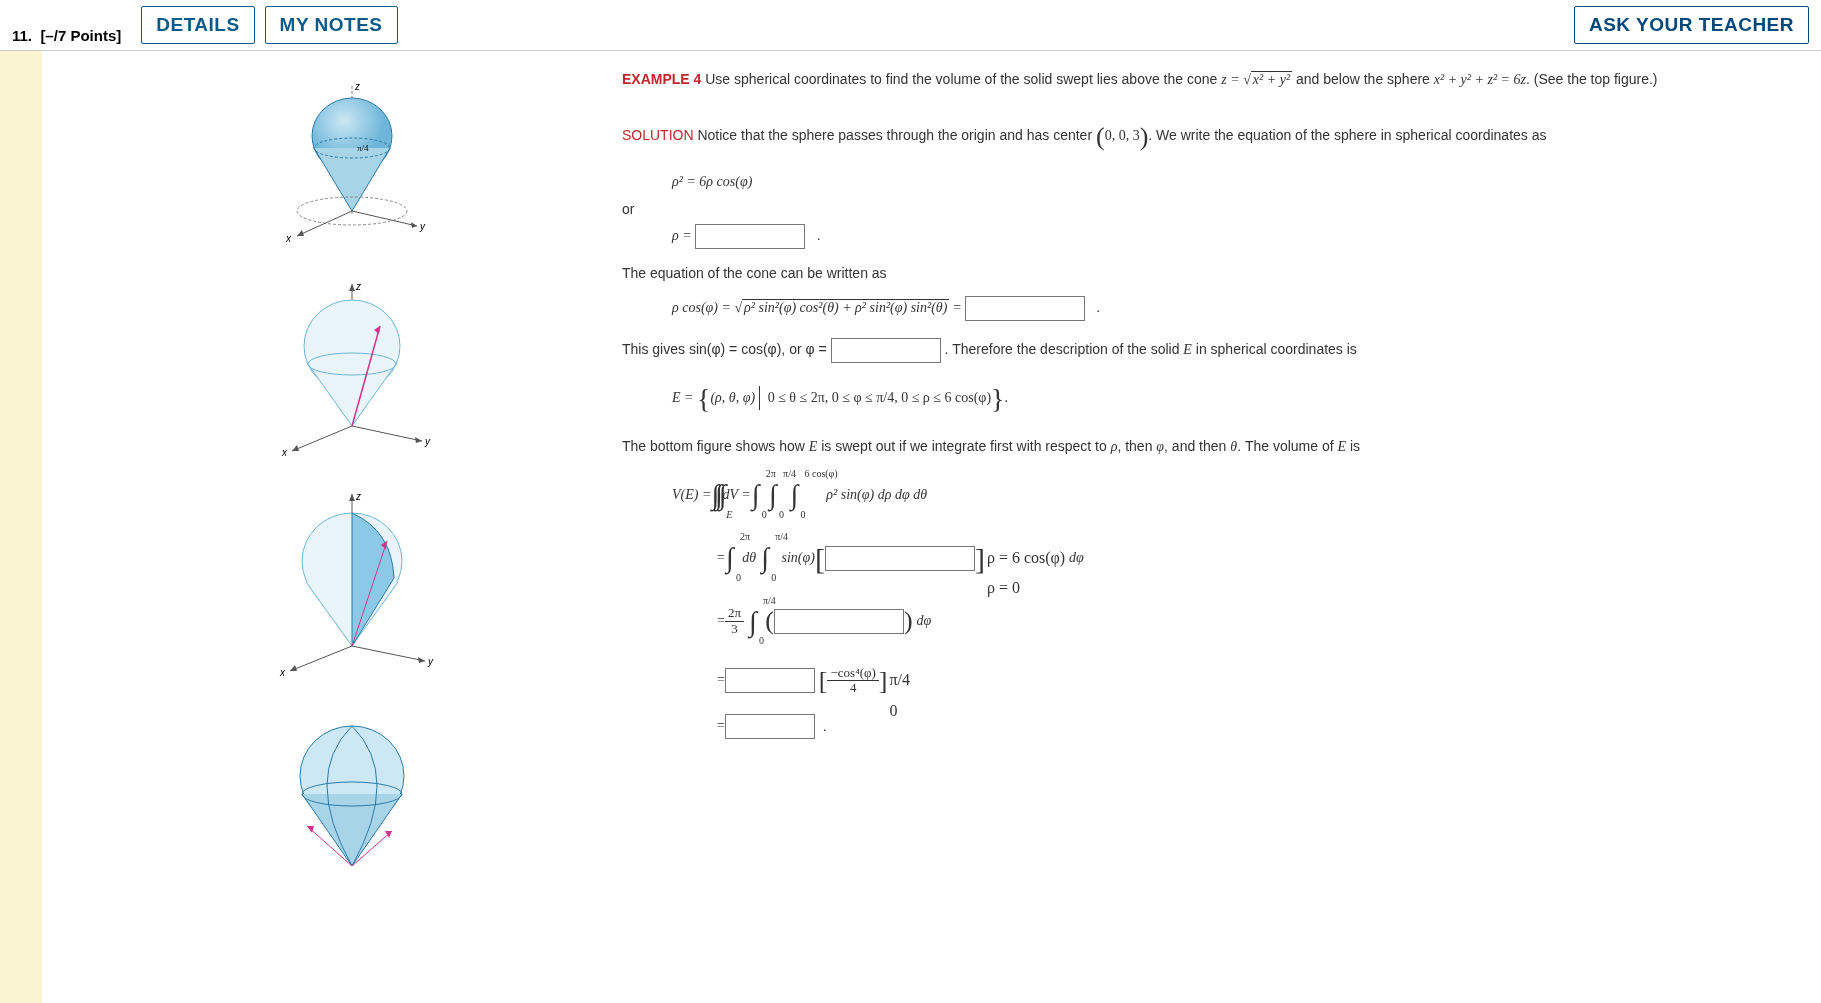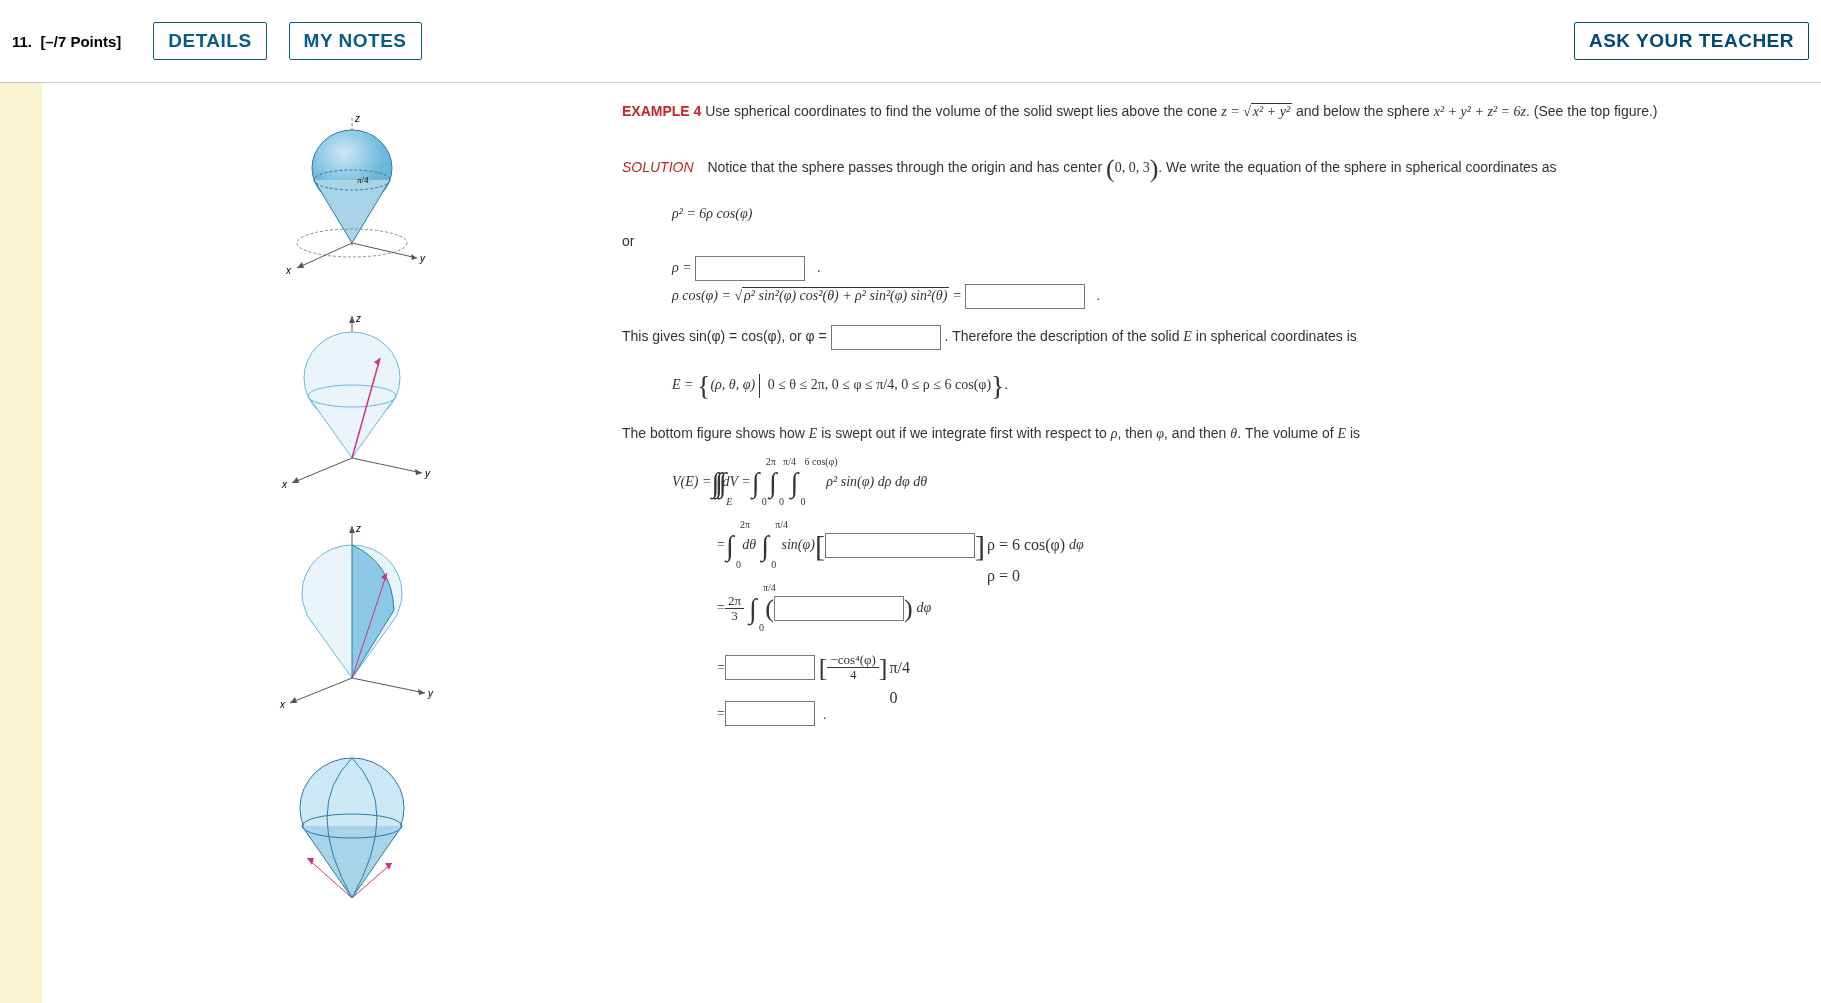--- a/index.html
+++ b/index.html
@@ -5,25 +5,24 @@
   * { box-sizing: border-box; margin: 0; padding: 0; }
   body {
     font-family: Verdana, Geneva, sans-serif;
     font-size: 14px;
     color: #333;
     background: #fff;
     width: 1821px;
   }
   .header-bar {
     display: flex;
-    align-items: center;
-    padding: 22px 12px;
+    align-items: flex-end;
+    padding: 6px 12px;
     border-bottom: 1px solid #ccc;
     background: #fff;
-    gap: 12px;
   }
   .question-num {
     font-weight: bold;
     font-size: 15px;
     margin-right: 20px;
     color: #000;
   }
   .btn-outline {
     border: 1px solid #0a5a8a;
     color: #0a5a8a;
@@ -73,22 +72,20 @@
     line-height: 1.9;
     color: #333;
   }
   .example-lbl {
     color: #c1272d;
     font-weight: bold;
     margin-right: 0;
   }
   .solution-lbl {
     color: #c1272d;
-    margin-right: 10px;
-    font-style: italic;
   }
   .indent {
     margin-left: 50px;
   }
   .math-i { font-style: italic; font-family: 'Times New Roman', serif; }
   .sqrt {
     border-top: 1px solid #333;
     padding: 0 2px;
   }
   .sqrt-sym::before {
@@ -248,20 +245,21 @@
       </div>
 
       <div class="indent serif math-i">ρ² = 6ρ cos(φ)</div>
       <div>or</div>
       <div class="indent">
         <span class="serif math-i">ρ = </span>
         <input class="answer-box" style="width: 110px;">
         &nbsp;&nbsp;<span>.</span>
       </div>
 
+      <div class="para" style="margin-top:10px">The equation of the cone can be written as</div>
       <div class="indent">
         <span class="serif math-i">ρ cos(φ) = </span>
         <span class="sqrt-sym"></span><span class="sqrt serif math-i">ρ² sin²(φ) cos²(θ) + ρ² sin²(φ) sin²(θ)</span>
         <span class="serif"> = </span>
         <input class="answer-box" style="width: 120px;">
         &nbsp;&nbsp;<span>.</span>
       </div>
 
       <div class="para" style="margin-top:14px">
         <span>This gives sin(φ) = cos(φ), or φ = </span>

